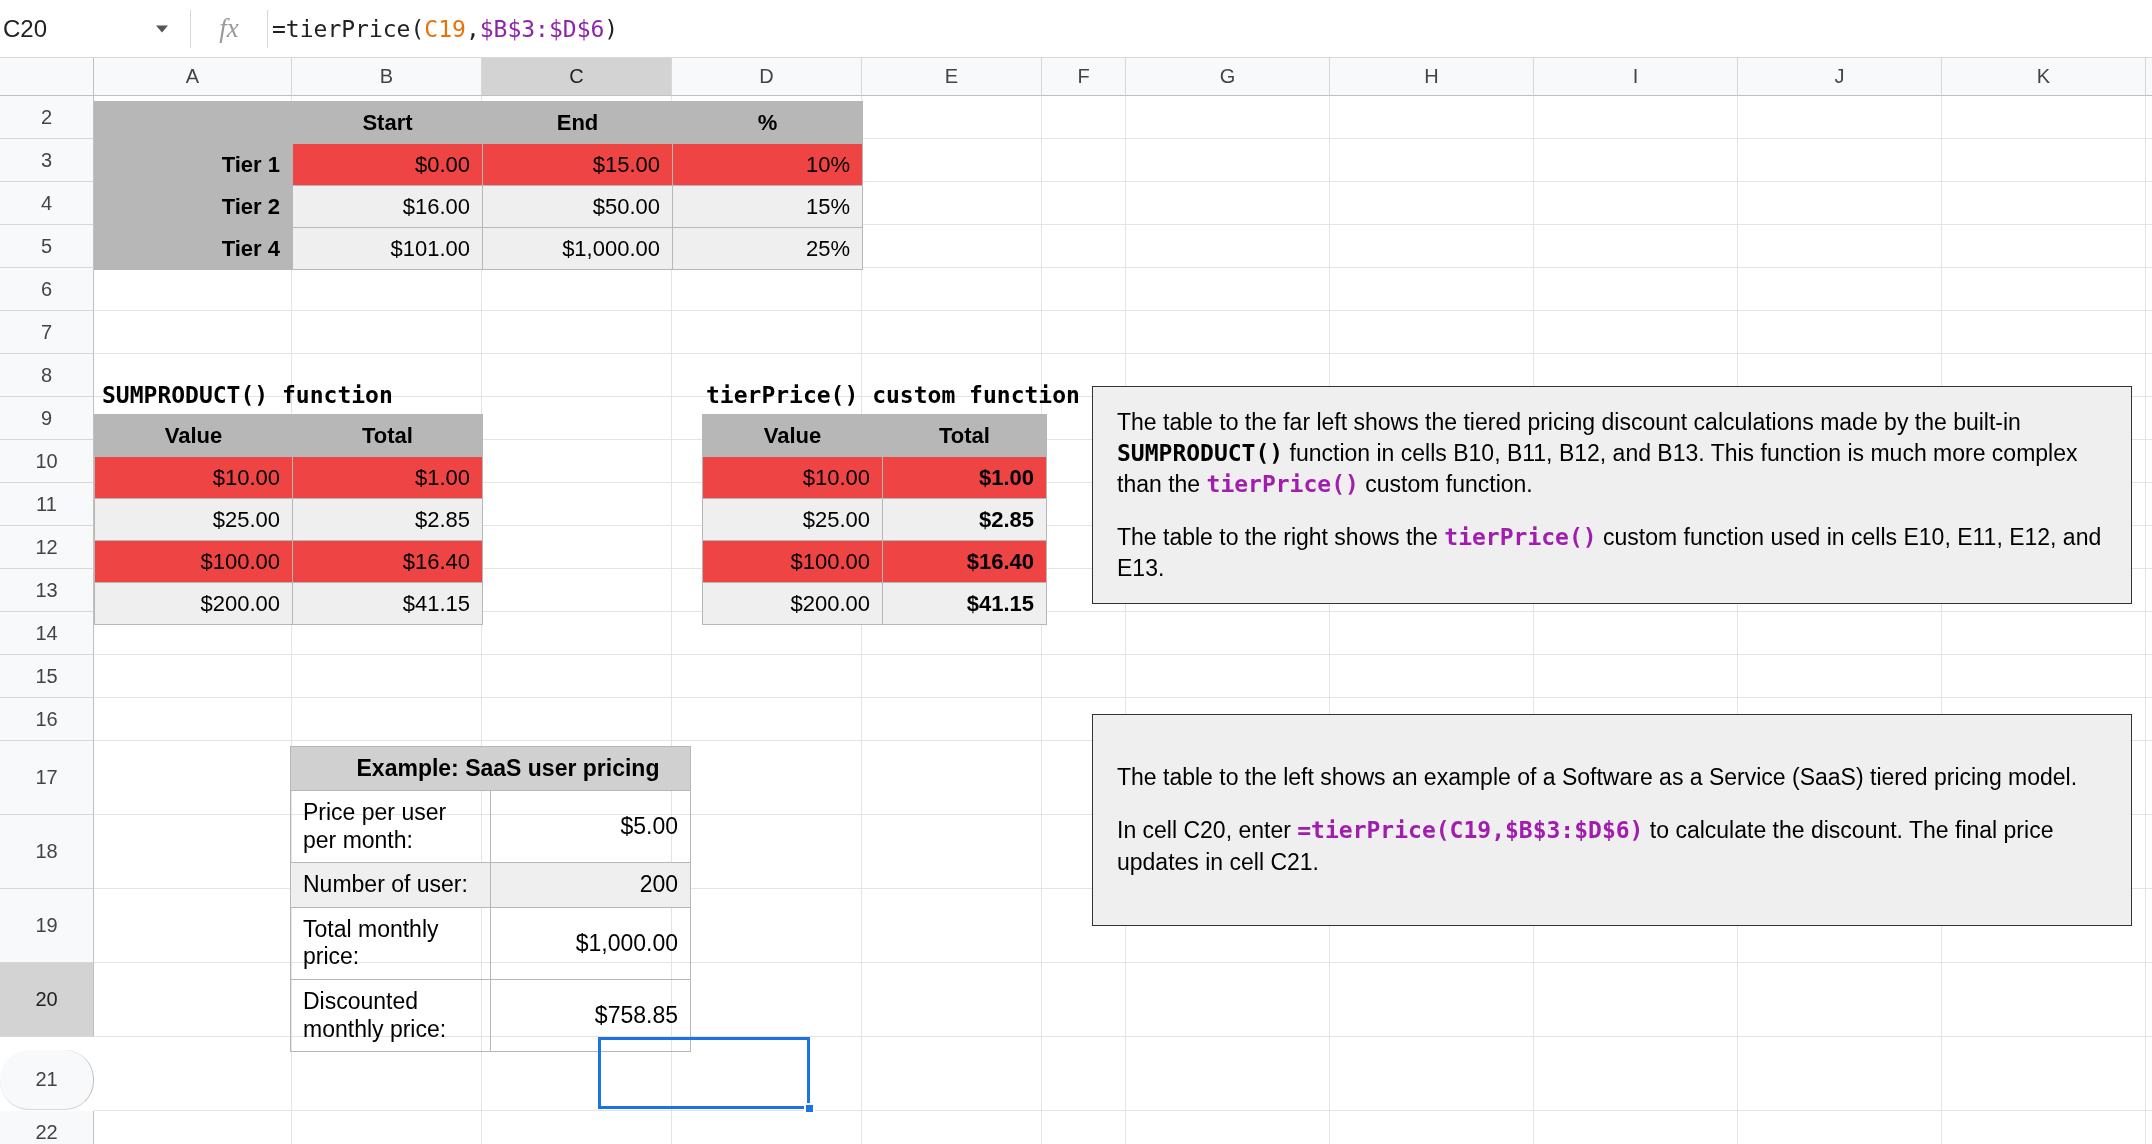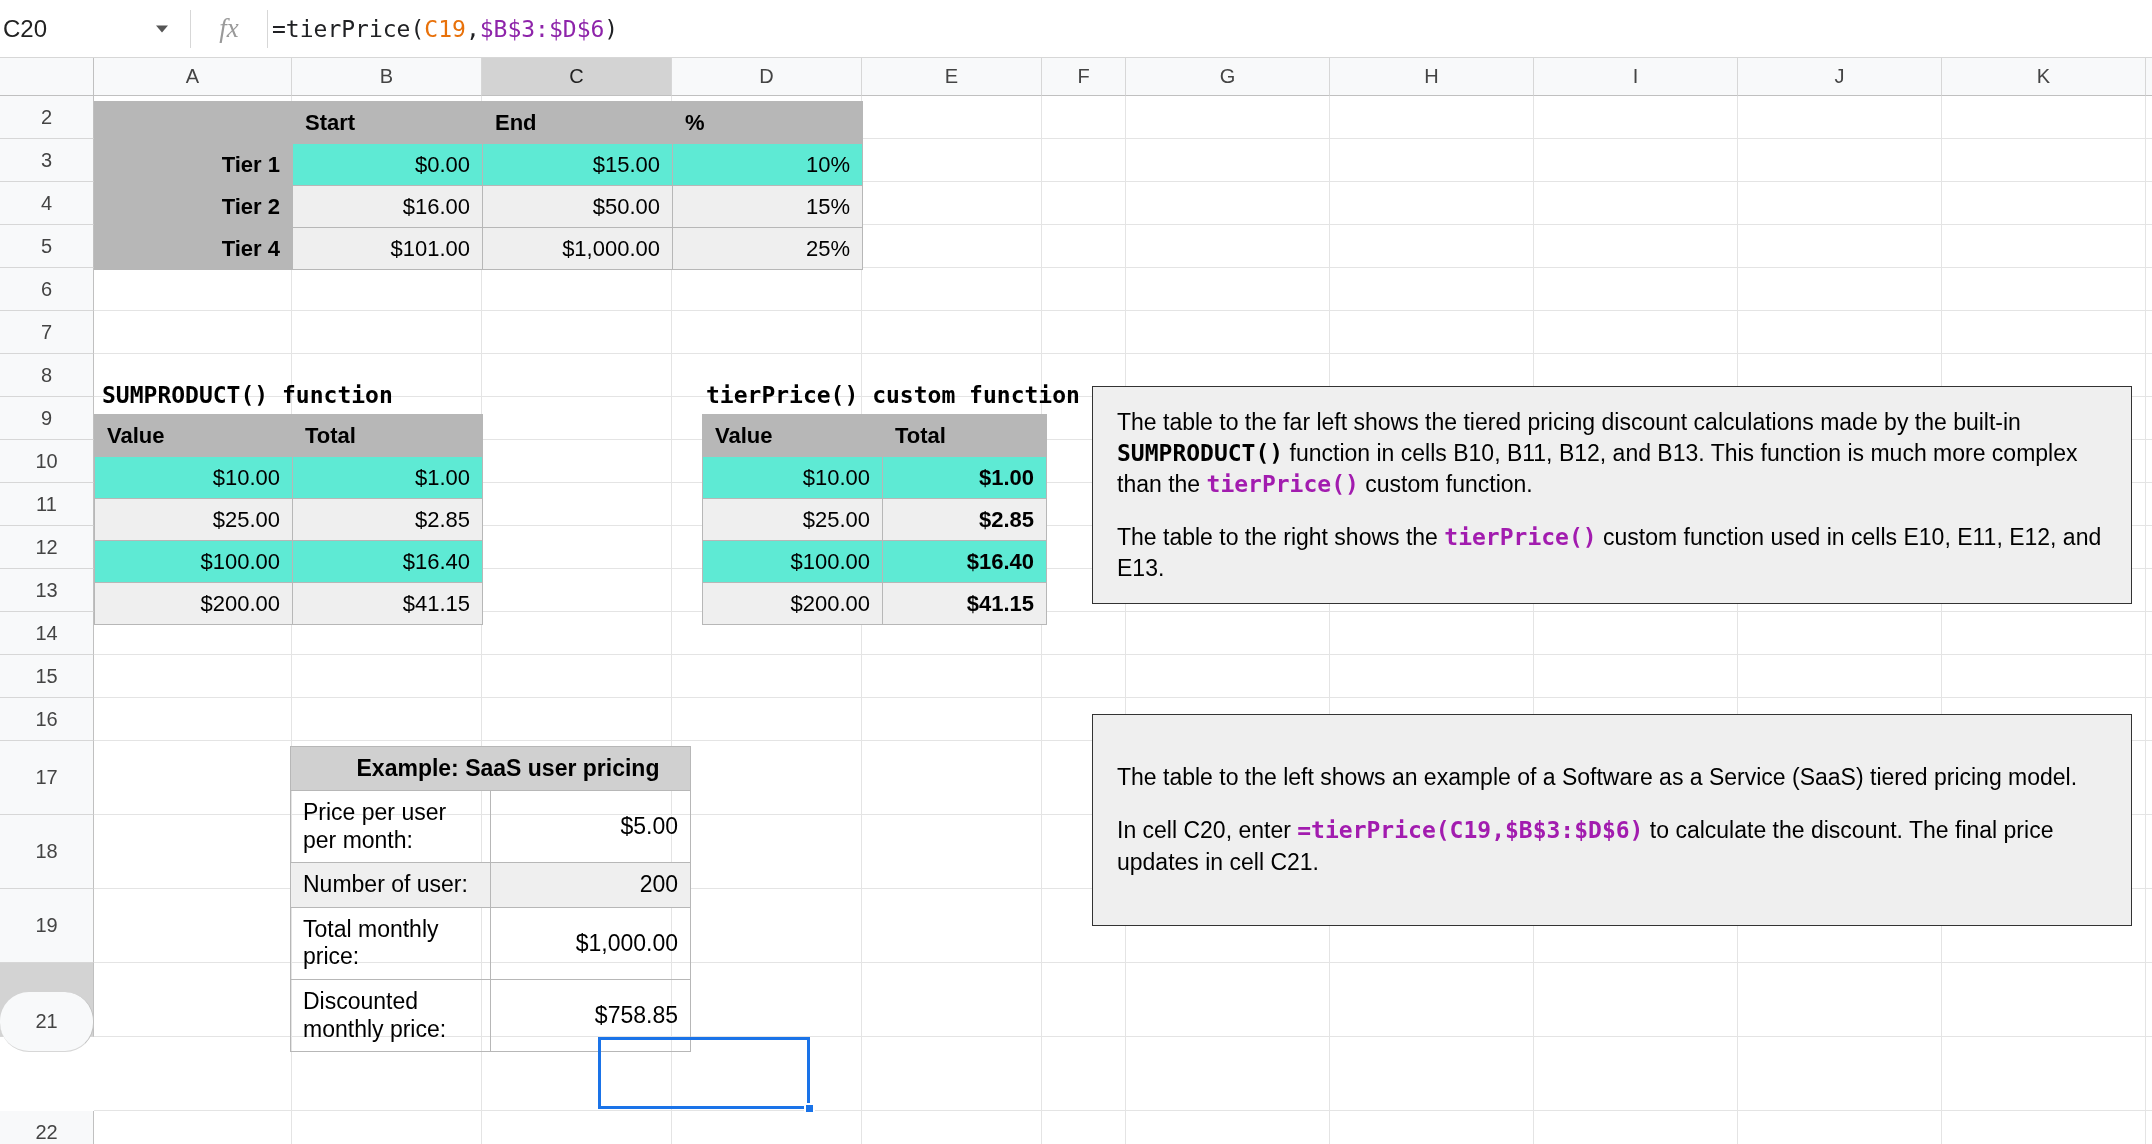--- a/index.html
+++ b/index.html
@@ -70,23 +70,23 @@
     background: #ffffff; overflow: hidden;
   }
   .gridline-v { position: absolute; top: 0; width: 1px; height: 1048px; background: #e4e4e4; }
   .gridline-h { position: absolute; left: 0; height: 1px; width: 2058px; background: #e4e4e4; }
 
   
   .blk { position: absolute; }
   table.sheet { border-collapse: collapse; }
   table.sheet td, table.sheet th {
     border: 1px solid #b7b7b7; padding: 0 12px; font-size: 22px; color: #000;
-    background: #5eead4; height: 42px;
-  }
-  .hdr-gray { background: #b7b7b7 !important; font-weight: bold; text-align: left; margin-top: 13px; }
+    background: #ef4444; height: 42px;
+  }
+  .hdr-gray { background: #b7b7b7 !important; font-weight: bold; text-align: center; margin-top: 13px; }
   .rowlabel { background: #b7b7b7 !important; font-weight: bold; text-align: right; }
   .alt { background: #efefef !important; }
   .right { text-align: right; }
   .blue-bold { color: #1a73e8; font-weight: bold; text-align: right; }
   .caption { font-size: 23px; color: #000; font-family: "DejaVu Sans Mono", monospace; font-weight: bold; }
 
   
   .note {
     position: absolute; background: #efefef; border: 1px solid #333;
     padding: 20px 24px; font-size: 23px; color: #000; line-height: 1.35;
@@ -159,21 +159,21 @@
         <div class="row" style="top: 387px; height: 43px;">11</div>
         <div class="row" style="top: 430px; height: 43px;">12</div>
         <div class="row" style="top: 473px; height: 43px;">13</div>
         <div class="row" style="top: 516px; height: 43px;">14</div>
         <div class="row" style="top: 559px; height: 43px;">15</div>
         <div class="row" style="top: 602px; height: 43px;">16</div>
         <div class="row" style="top: 645px; height: 74px;">17</div>
         <div class="row" style="top: 719px; height: 74px;">18</div>
         <div class="row" style="top: 793px; height: 74px;">19</div>
         <div class="row sel" style="top: 867px; height: 74px;">20</div>
-        <div class="row" style="top: 896px; height: 60px; border-radius: 29px;">21</div>
+        <div class="row" style="top: 954px; height: 60px; border-radius: 29px;">21</div>
         <div class="row" style="top: 1015px; height: 43px;">22</div>
       </div>
 
     <div class="canvas" id="canvas">
         <div class="gridline-v" style="left: 2051px;"></div>
         <div class="gridline-v" style="left: 1847px;"></div>
         <div class="gridline-v" style="left: 1643px;"></div>
         <div class="gridline-v" style="left: 1439px;"></div>
         <div class="gridline-v" style="left: 1235px;"></div>
         <div class="gridline-v" style="left: 1031px;"></div>

